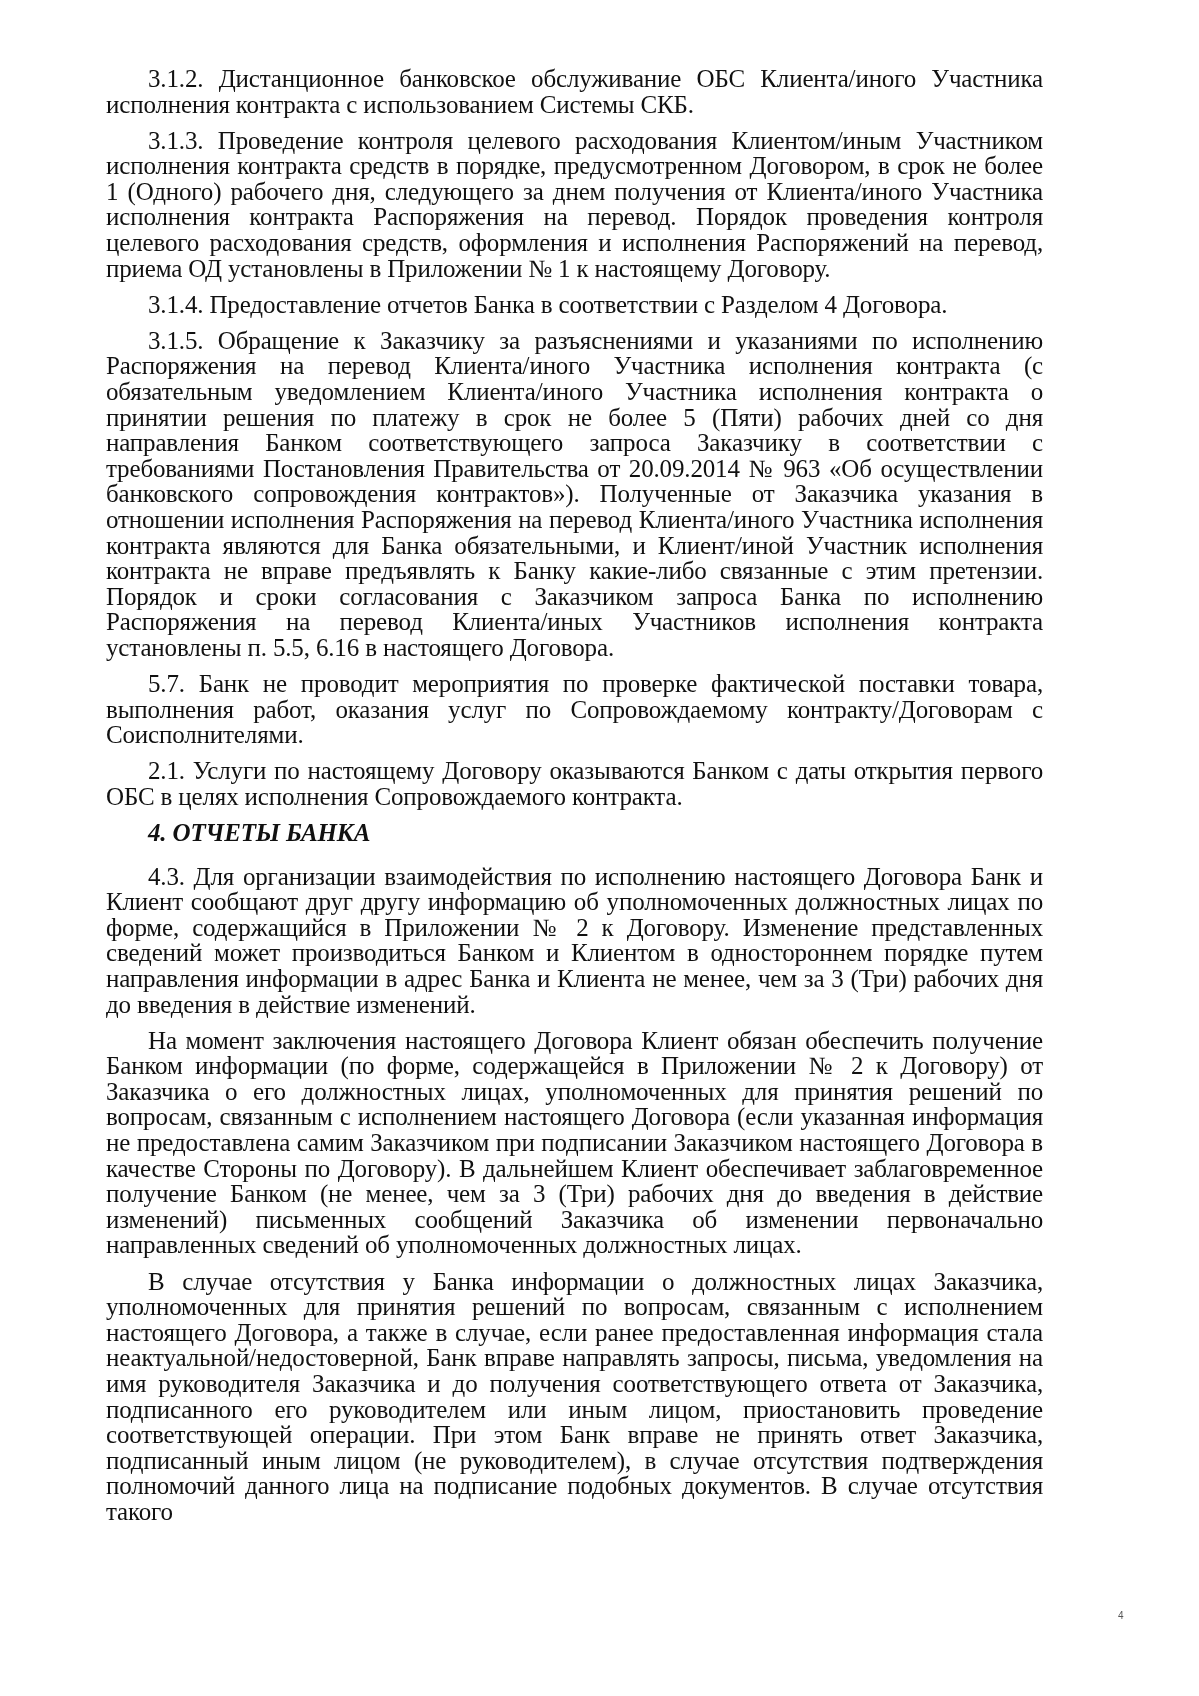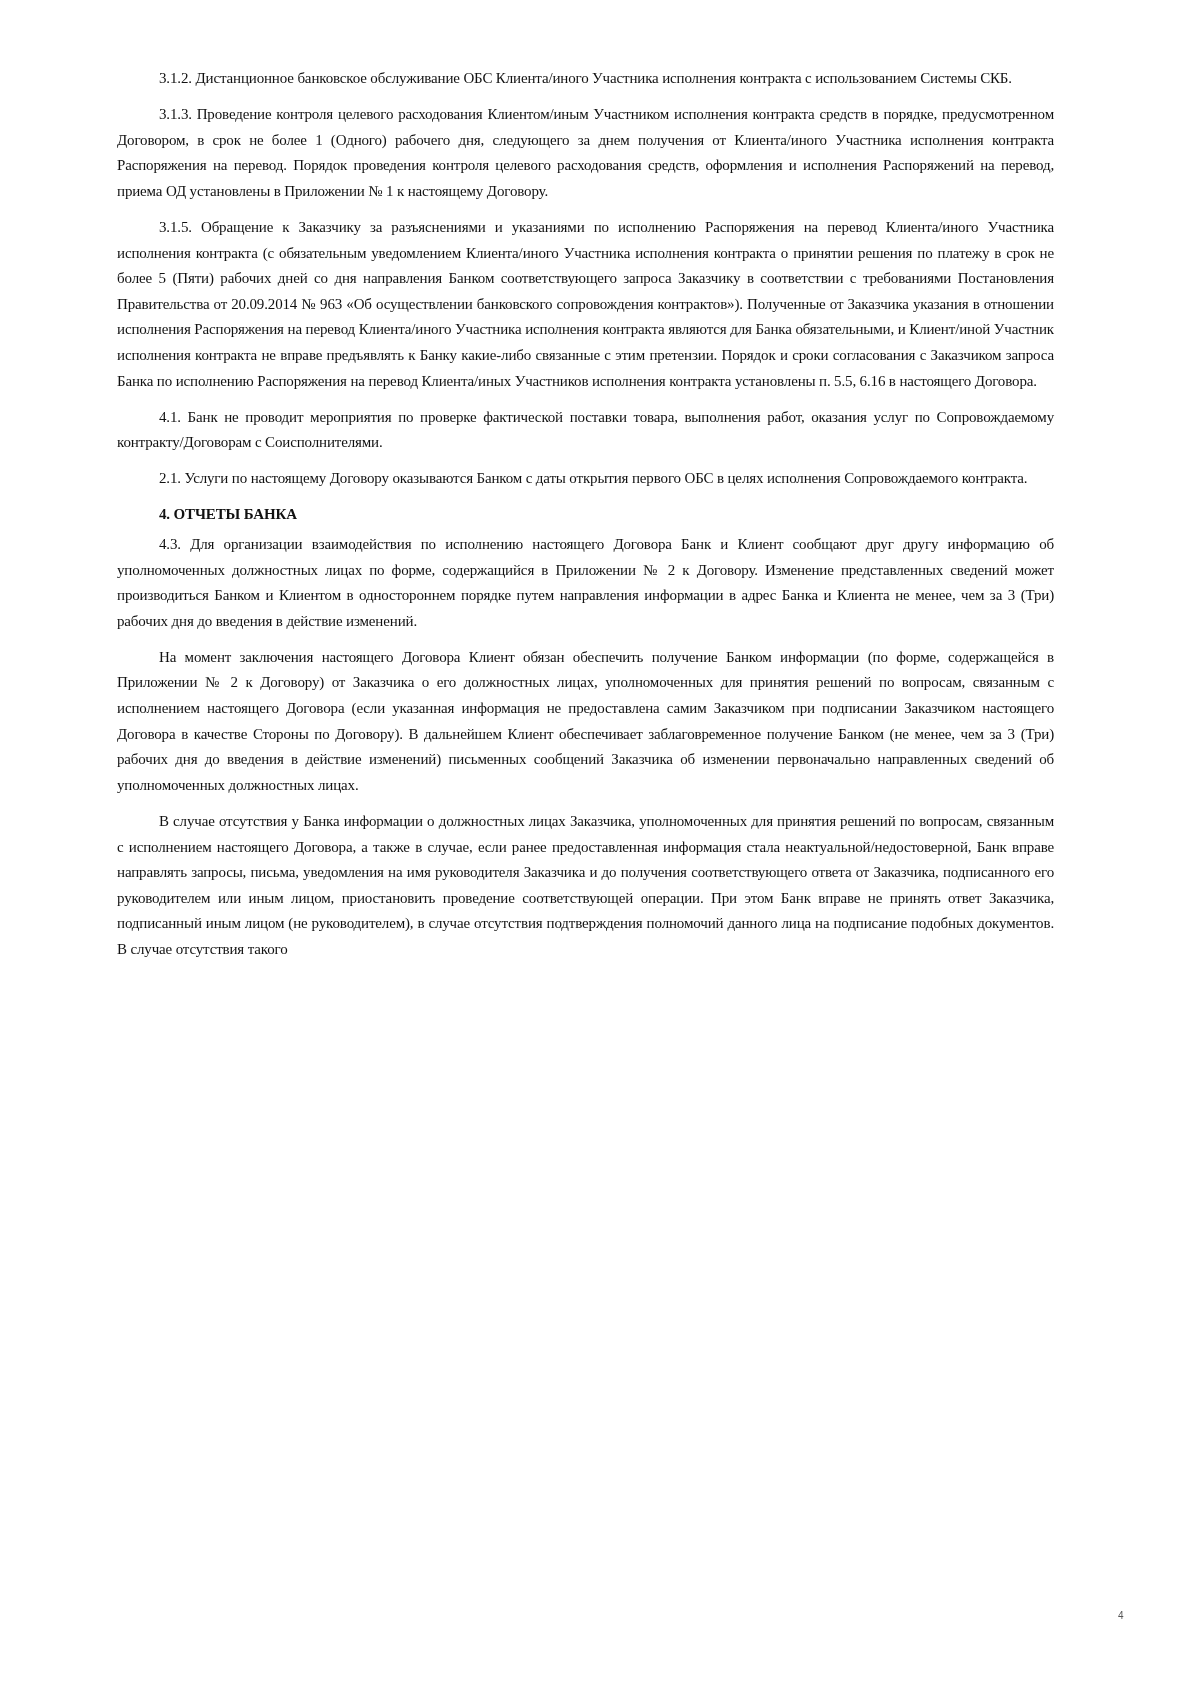--- a/index.html
+++ b/index.html
@@ -2,48 +2,50 @@
 <html><head>
 <meta charset="utf-8">
 <style>
   html, body { margin: 0; padding: 0; background: #ffffff; }
   body {
     width: 1199px; height: 1696px; position: relative; overflow: hidden;
     font-family: "Liberation Serif", "DejaVu Serif", serif;
     color: #111111;
   }
   .page {
-    position: absolute; left: 117px; top: 66px; width: 937px;
-    font-size: 15px; line-height: 25.6px;
+    position: absolute; left: 106px; top: 66px; width: 937px;
+    font-size: 25px; line-height: 25.6px;
     letter-spacing: -0.15px;
   }
   .para {
     margin: 0 0 10.5px 0;
     text-indent: 42px;
     text-align: justify;
   }
   .heading {
-    margin: 0 0 4px 0;
+    margin: 0 0 18px 0;
     text-indent: 42px;
     font-weight: bold;
+    font-style: italic;
   }
   .page-number {
     position: absolute; left: 1118px; top: 1610px;
     font-family: "Liberation Sans", "DejaVu Sans", sans-serif;
     font-size: 10px; color: #555555;
   }
 </style>
 </head>
 <body>
 
 <div class="page">
   <p class="para">3.1.2. Дистанционное банковское обслуживание ОБС Клиента/иного Участника исполнения контракта с использованием Системы СКБ.</p>
   <p class="para">3.1.3. Проведение контроля целевого расходования Клиентом/иным Участником исполнения контракта средств в порядке, предусмотренном Договором, в срок не более 1 (Одного) рабочего дня, следующего за днем получения от Клиента/иного Участника исполнения контракта Распоряжения на перевод. Порядок проведения контроля целевого расходования средств, оформления и исполнения Распоряжений на перевод, приема ОД установлены в Приложении № 1 к настоящему Договору.</p>
+  <p class="para">3.1.4. Предоставление отчетов Банка в соответствии с Разделом 4 Договора.</p>
   <p class="para">3.1.5. Обращение к Заказчику за разъяснениями и указаниями по исполнению Распоряжения на перевод Клиента/иного Участника исполнения контракта (с обязательным уведомлением Клиента/иного Участника исполнения контракта о принятии решения по платежу в срок не более 5 (Пяти) рабочих дней со дня направления Банком соответствующего запроса Заказчику в соответствии с требованиями Постановления Правительства от 20.09.2014 № 963 «Об осуществлении банковского сопровождения контрактов»). Полученные от Заказчика указания в отношении исполнения Распоряжения на перевод Клиента/иного Участника исполнения контракта являются для Банка обязательными, и Клиент/иной Участник исполнения контракта не вправе предъявлять к Банку какие-либо связанные с этим претензии. Порядок и сроки согласования с Заказчиком запроса Банка по исполнению Распоряжения на перевод Клиента/иных Участников исполнения контракта установлены п. 5.5, 6.16 в настоящего Договора.</p>
-  <p class="para">4.1. Банк не проводит мероприятия по проверке фактической поставки товара, выполнения работ, оказания услуг по Сопровождаемому контракту/Договорам с Соисполнителями.</p>
+  <p class="para">5.7. Банк не проводит мероприятия по проверке фактической поставки товара, выполнения работ, оказания услуг по Сопровождаемому контракту/Договорам с Соисполнителями.</p>
   <p class="para">2.1. Услуги по настоящему Договору оказываются Банком с даты открытия первого ОБС в целях исполнения Сопровождаемого контракта.</p>
   <p class="heading">4. ОТЧЕТЫ БАНКА</p>
   <p class="para">4.3. Для организации взаимодействия по исполнению настоящего Договора Банк и Клиент сообщают друг другу информацию об уполномоченных должностных лицах по форме, содержащийся в Приложении № 2 к Договору. Изменение представленных сведений может производиться Банком и Клиентом в одностороннем порядке путем направления информации в адрес Банка и Клиента не менее, чем за 3 (Три) рабочих дня до введения в действие изменений.</p>
   <p class="para">На момент заключения настоящего Договора Клиент обязан обеспечить получение Банком информации (по форме, содержащейся в Приложении № 2 к Договору) от Заказчика о его должностных лицах, уполномоченных для принятия решений по вопросам, связанным с исполнением настоящего Договора (если указанная информация не предоставлена самим Заказчиком при подписании Заказчиком настоящего Договора в качестве Стороны по Договору). В дальнейшем Клиент обеспечивает заблаговременное получение Банком (не менее, чем за 3 (Три) рабочих дня до введения в действие изменений) письменных сообщений Заказчика об изменении первоначально направленных сведений об уполномоченных должностных лицах.</p>
   <p class="para">В случае отсутствия у Банка информации о должностных лицах Заказчика, уполномоченных для принятия решений по вопросам, связанным с исполнением настоящего Договора, а также в случае, если ранее предоставленная информация стала неактуальной/недостоверной, Банк вправе направлять запросы, письма, уведомления на имя руководителя Заказчика и до получения соответствующего ответа от Заказчика, подписанного его руководителем или иным лицом, приостановить проведение соответствующей операции. При этом Банк вправе не принять ответ Заказчика, подписанный иным лицом (не руководителем), в случае отсутствия подтверждения полномочий данного лица на подписание подобных документов. В случае отсутствия такого</p>
 </div>
 
 <div class="page-number">4</div>
 
 </body></html>

